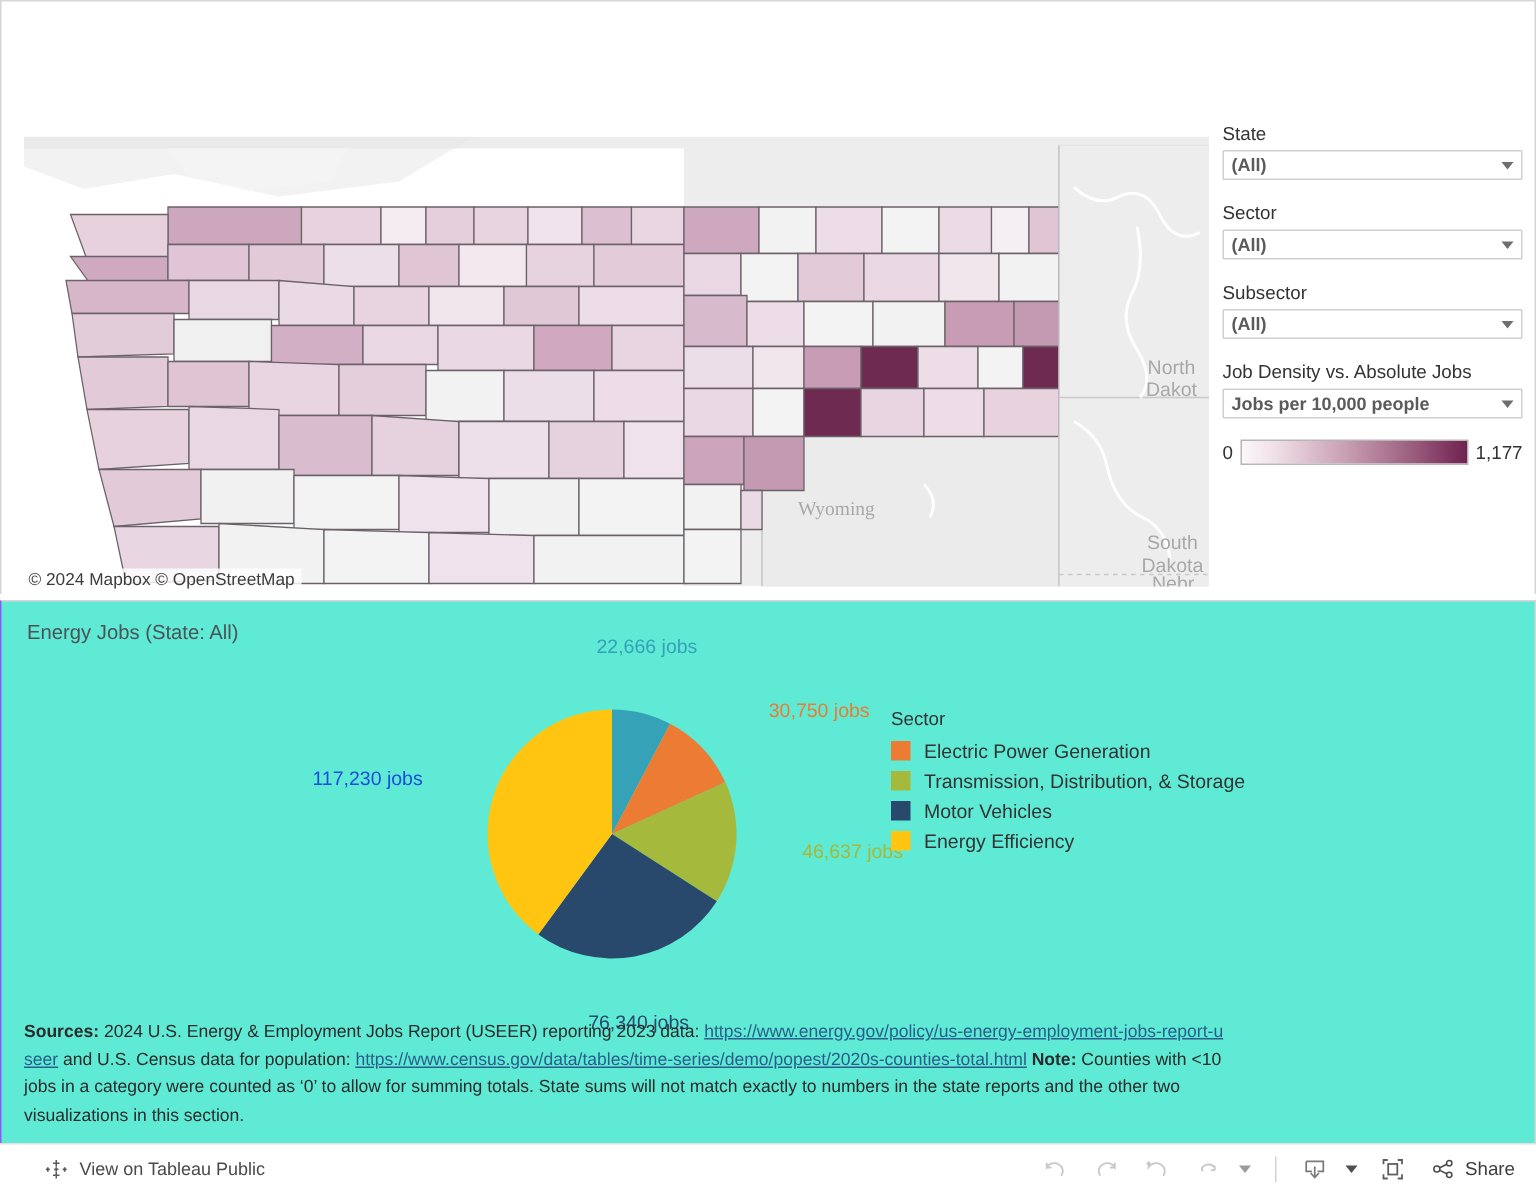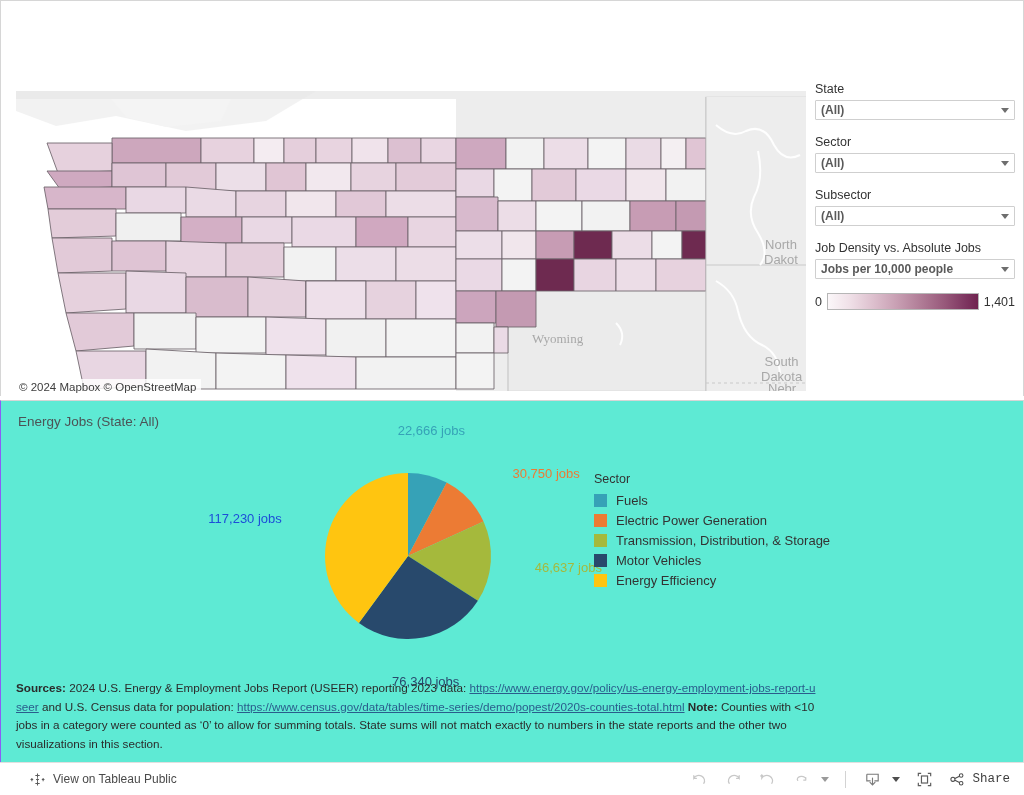--- a/index.html
+++ b/index.html
@@ -93,21 +93,21 @@
   #sources a { color: #2a5d8c; text-decoration: underline; word-break: break-all; }
 
   
   #toolbar {
     position: absolute; left: 0; top: 762px; width: 1024px; height: 33px;
     background: #fff; border-top: 1px solid #e0e0e0;
     display: flex; align-items: center;
   }
   #tableau-link { display: flex; align-items: center; margin-left: 30px; }
   #tableau-link .label { font-size: 12px; color: #4a4a4a; margin-left: 8px; }
-  #toolbar-right { margin-left: auto; display: flex; align-items: center; margin-right: 14px; font-family: Liberation Mono, monospace; }
+  #toolbar-right { margin-left: auto; display: flex; align-items: center; margin-right: 14px; }
   .tb-btn { display: flex; align-items: center; justify-content: center; width: 34px; height: 26px; }
   .tb-sep { width: 1px; height: 17px; background: #d3d3d3; margin: 0 9px; }
   .tb-caret { width: 0; height: 0; border-left: 4px solid transparent; border-right: 4px solid transparent; border-top: 5px solid #9a9a9a; margin-left: -4px; }
   #share-btn { display: flex; align-items: center; margin-left: 8px; }
   #share-btn .label { font-size: 12.5px; color: #3d3d3d; margin-left: 6px; }
 </style>
 </head>
 <body>
 
 <div id="app">
@@ -303,21 +303,21 @@
       <div class="filter-group">
         <div class="filter-label">Job Density vs. Absolute Jobs</div>
         <div class="filter-select">
           <span>Jobs per 10,000 people</span>
           <span class="caret"></span>
         </div>
       </div>
       <div id="legend-gradient-row">
         <span id="legend-min">0</span>
         <span id="legend-bar"></span>
-        <span id="legend-max">1,401</span>
+        <span id="legend-max">1,177</span>
       </div>
     </div>
   </div>
 
   <div id="bottom-panel">
     <div id="sheet-title">Energy Jobs (State: All)</div>
   </div>
 
   <svg id="pie-svg" style="position:absolute; left:300px; top:448px; width:216px; height:216px;" viewBox="0 0 216 216">
     <g id="pie-slices">
@@ -333,24 +333,20 @@
       <div class="pie-label" style="color: rgb(236, 123, 52); top: 466.402px; left: 512.525px;">30,750 jobs</div>
       <div class="pie-label" style="color: rgb(165, 185, 60); top: 559.904px; left: 534.754px;">46,637 jobs</div>
       <div class="pie-label" style="color: rgb(40, 73, 108); top: 674.366px; left: 425.727px; transform: translateX(-50%);">76,340 jobs</div>
       <div class="pie-label" style="color: #1d4ed8; top: 510.809px; left: 281.818px; transform: translateX(-100%);">117,230 jobs</div>
     </div>
 
   <div id="pie-legend">
     <div id="legend-title">Sector</div>
     <div id="legend-rows">
         <div class="legend-row">
-          <span class="legend-swatch" style="background: rgb(54, 162, 183);"></span>
-          <span class="legend-text">Fuels</span>
-        </div>
-        <div class="legend-row">
           <span class="legend-swatch" style="background: rgb(236, 123, 52);"></span>
           <span class="legend-text">Electric Power Generation</span>
         </div>
         <div class="legend-row">
           <span class="legend-swatch" style="background: rgb(165, 185, 60);"></span>
           <span class="legend-text">Transmission, Distribution, &amp; Storage</span>
         </div>
         <div class="legend-row">
           <span class="legend-swatch" style="background: rgb(40, 73, 108);"></span>
           <span class="legend-text">Motor Vehicles</span>

